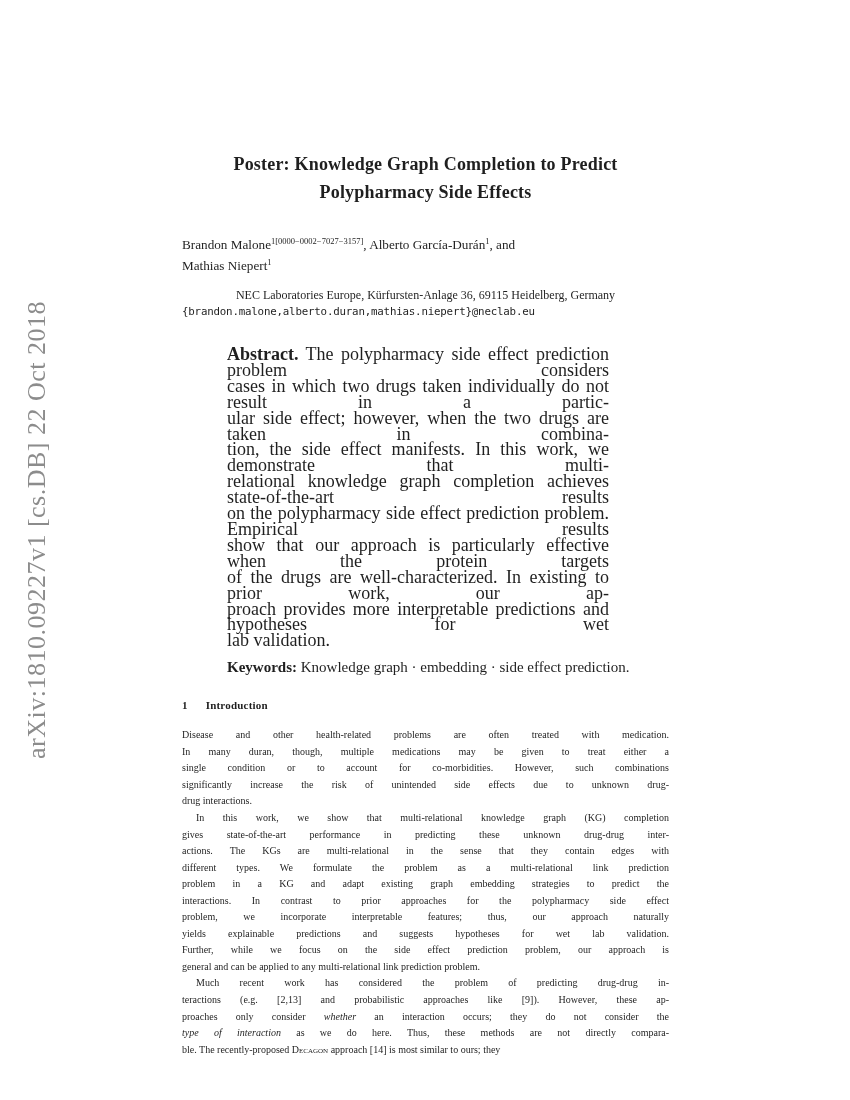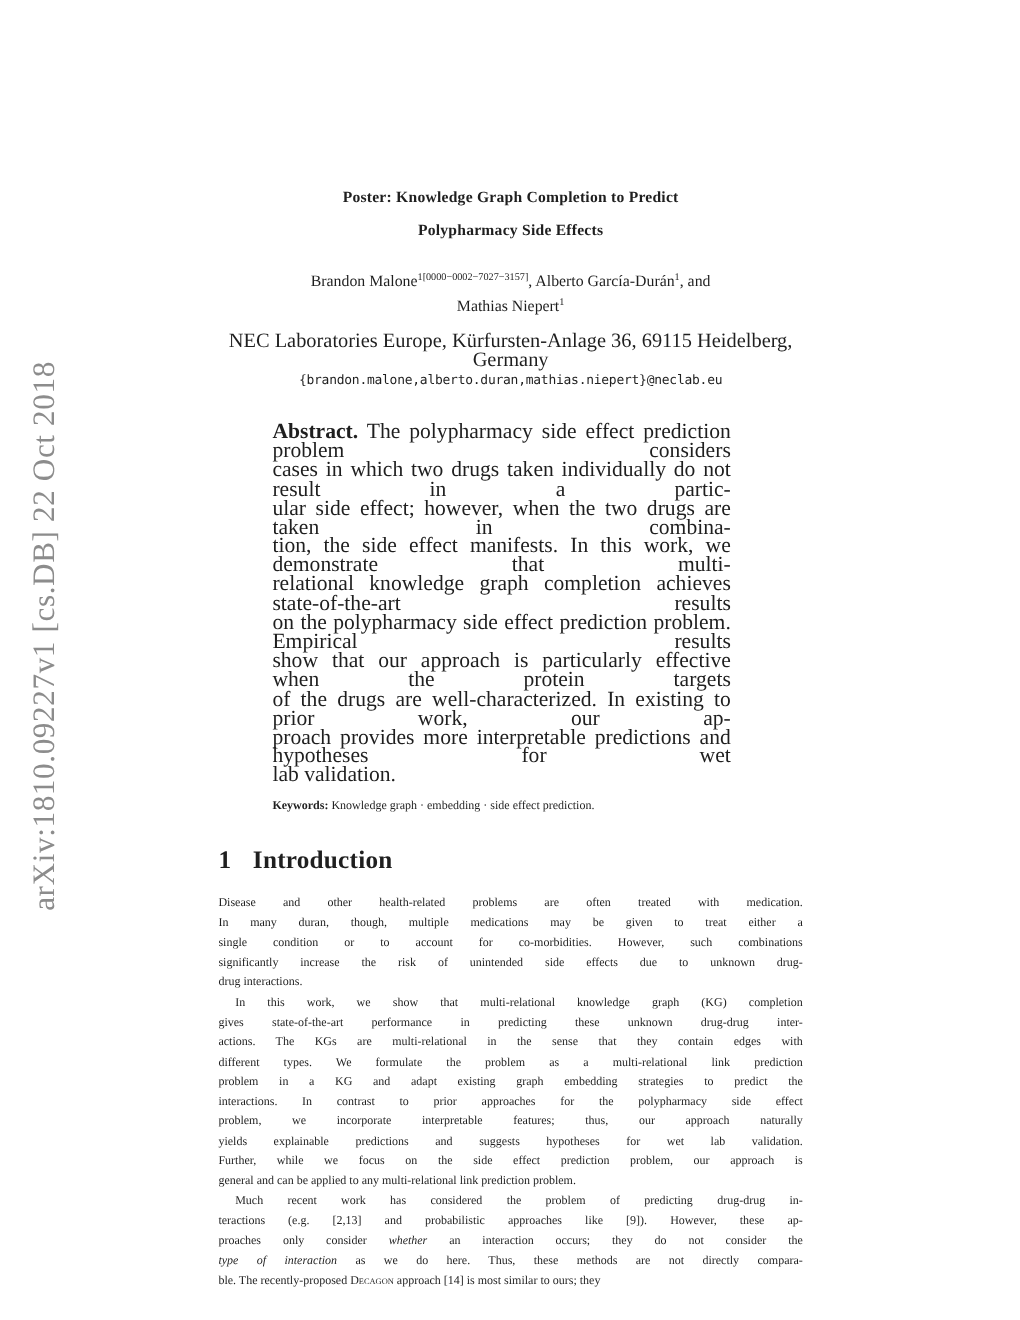--- a/index.html
+++ b/index.html
@@ -24,69 +24,69 @@
   }
   .content {
     position: absolute;
     left: 182px;
     top: 150px;
     width: 487px;
   }
   .title {
     text-align: center;
     font-weight: 700;
-    font-size: 13px;
+    font-size: 18px;
     line-height: 28px;
     letter-spacing: 0.2px;
   }
   .authors {
-    margin-top: 18px;
-    text-align: center;
+    margin-top: 29px;
+    text-align: left;
     font-size: 13.2px;
     line-height: 20px;
   }
   .sup {
     font-size: 8.5px;
     position: relative;
     top: -5px;
   }
   .it { font-style: italic; }
   .sc { font-variant: small-caps; }
   .affiliation {
     margin-top: 10px;
     text-align: center;
-    font-size: 17px;
+    font-size: 12px;
     line-height: 16px;
   }
   .email {
     margin-top: 2px;
-    text-align: center;
+    text-align: left;
     font-family: "DejaVu Sans Mono", monospace;
     font-size: 10.8px;
     letter-spacing: -0.2px;
   }
   .abstract {
     margin: 29px 60px 0 45px;
     font-size: 18px;
     line-height: 15.9px;
   }
   .bold { font-weight: 700; }
   .line {
     text-align: justify;
     text-align-last: justify;
   }
   .line.last { text-align-last: left; }
   .keywords {
     margin: 10px 38px 0 45px;
-    font-size: 10px;
+    font-size: 15px;
     line-height: 16px;
   }
   .section-heading {
     margin-top: 24px;
-    font-size: 21px;
+    font-size: 11px;
     font-weight: 700;
     letter-spacing: 0.2px;
   }
   .sec-num { margin-right: 18px; }
   .body-text {
     margin-top: 16px;
     font-size: 10px;
     line-height: 16.55px;
   }
   .indent { display: inline-block; width: 14px; }

